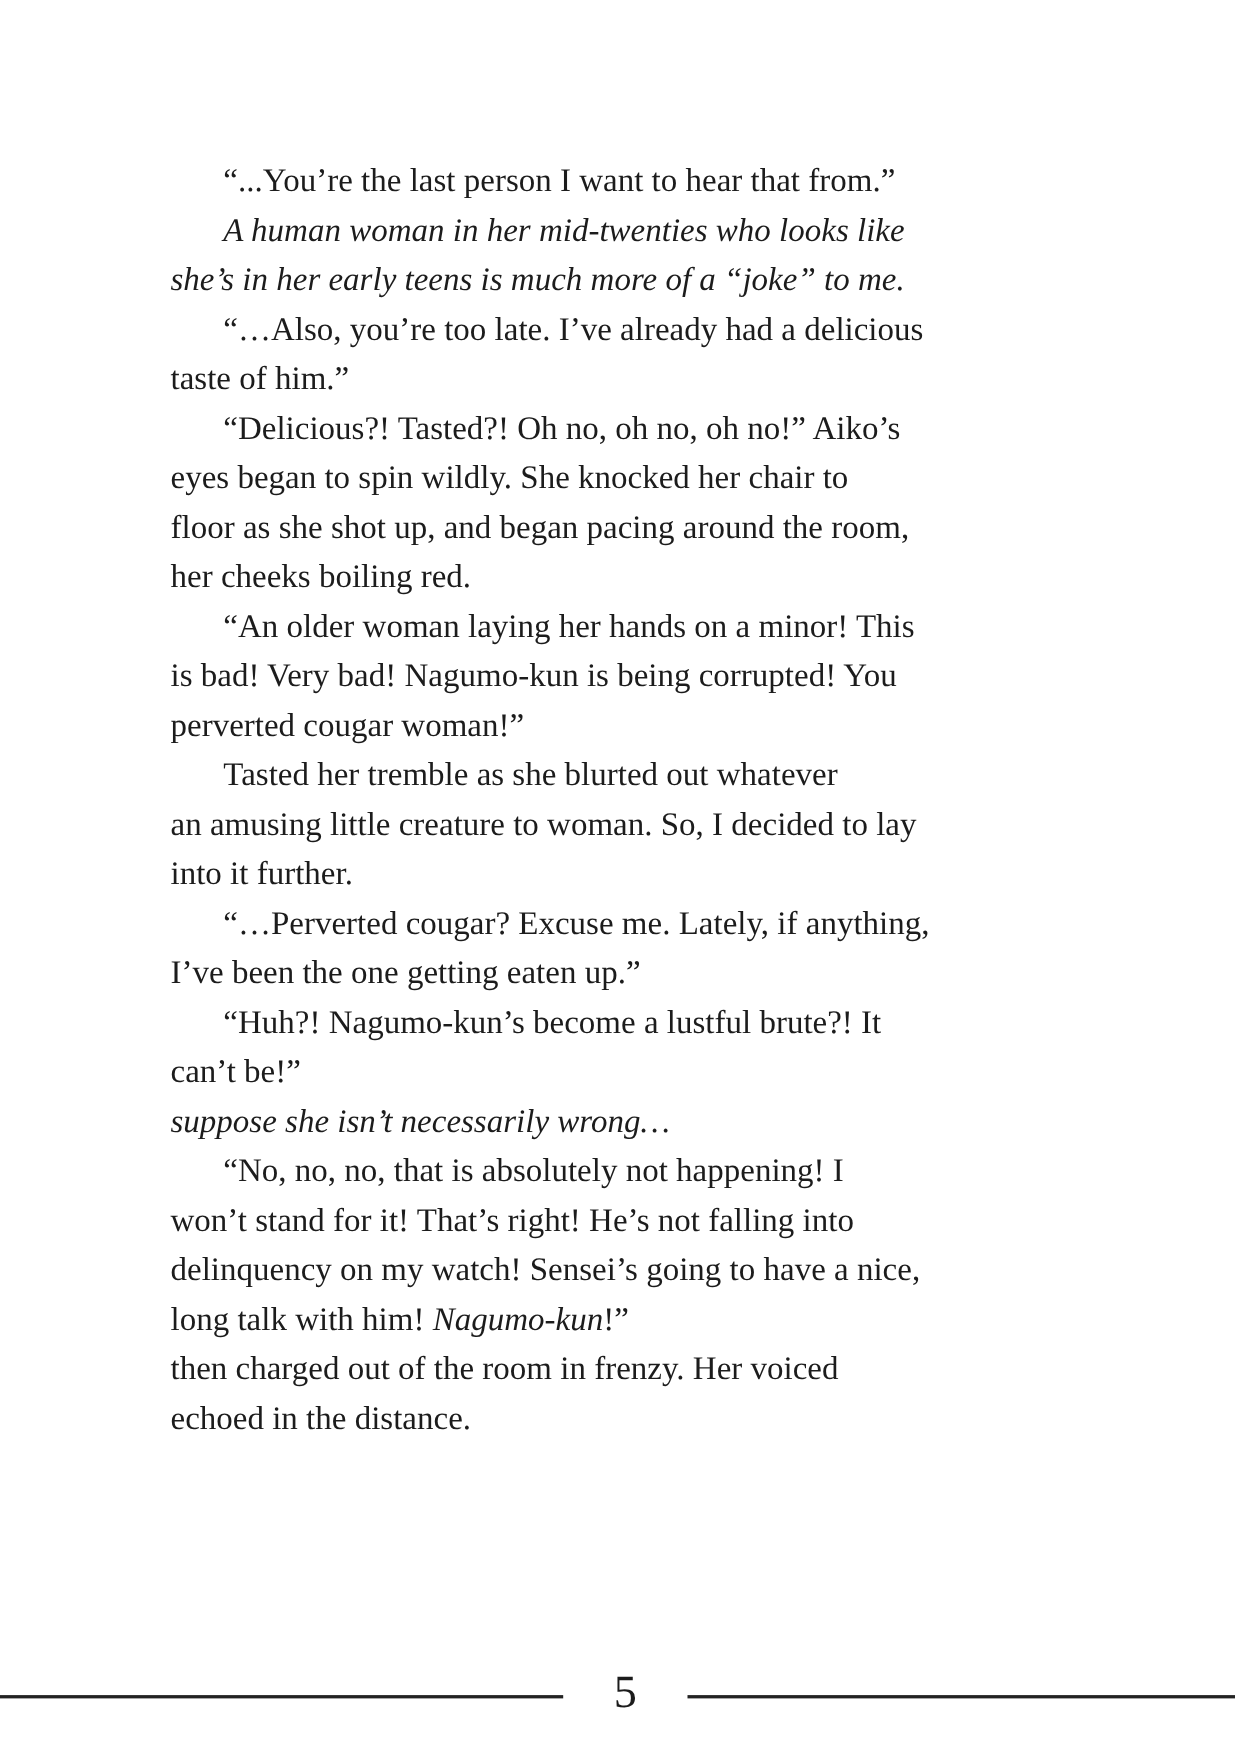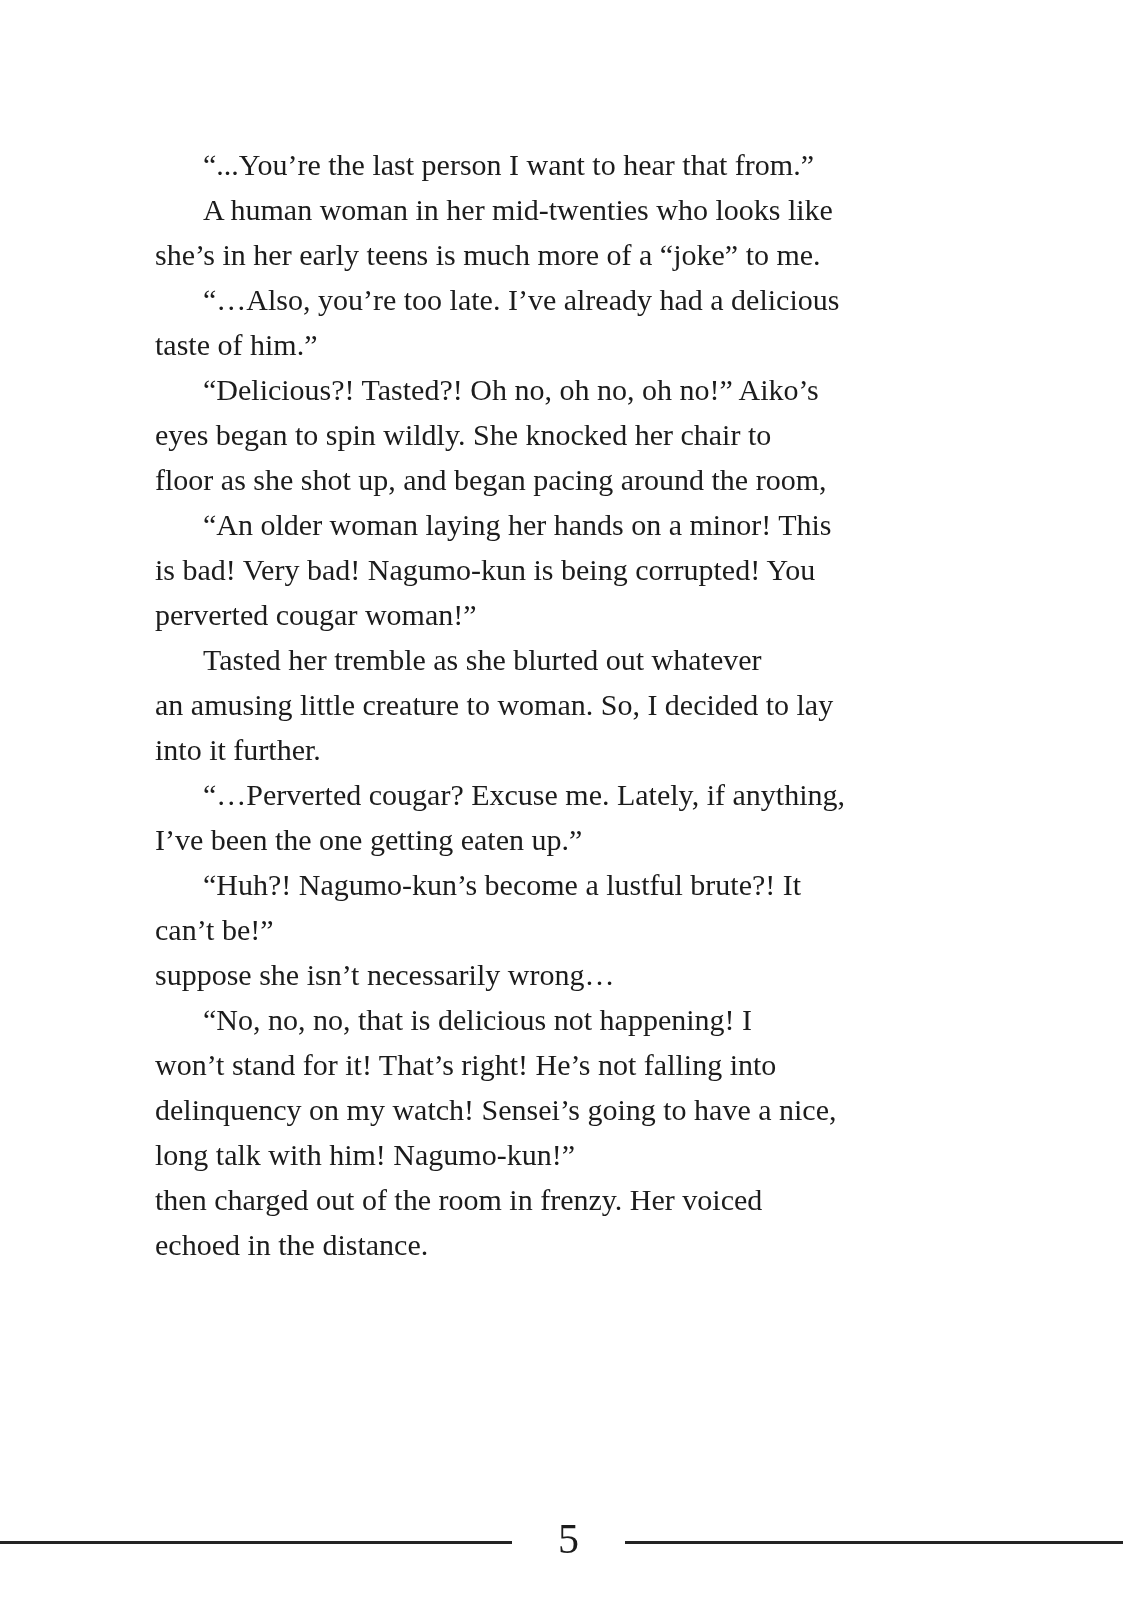--- a/index.html
+++ b/index.html
@@ -23,20 +23,21 @@
   }
   .line {
     font-size: 30px;
     line-height: 45px;
     white-space: nowrap;
   }
   .line.indent {
     padding-left: 48px;
   }
   .italic {
+    font-style: italic;
   }
   .footer-rule {
     position: absolute;
     top: 1541px;
     height: 3px;
     background: #232323;
   }
   .footer-rule.left {
     left: 0;
     width: 512px;
@@ -61,32 +62,33 @@
 
 <main class="text-block" id="text-block">
     <div class="line indent"><span>“...You’re the last person I want to hear that from.”</span></div>
     <div class="line indent italic"><span>A human woman in her mid-twenties who looks like</span></div>
     <div class="line italic"><span>she’s in her early teens is much more of a “joke” to me.</span></div>
     <div class="line indent"><span>“…Also, you’re too late. I’ve already had a delicious</span></div>
     <div class="line"><span>taste of him.”</span></div>
     <div class="line indent"><span>“Delicious?! Tasted?! Oh no, oh no, oh no!” Aiko’s</span></div>
     <div class="line"><span>eyes began to spin wildly. She knocked her chair to</span></div>
     <div class="line"><span>floor as she shot up, and began pacing around the room,</span></div>
+    <div class="line"><span>her cheeks boiling red.</span></div>
     <div class="line indent"><span>“An older woman laying her hands on a minor! This</span></div>
     <div class="line"><span>is bad! Very bad! Nagumo-kun is being corrupted! You</span></div>
     <div class="line"><span>perverted cougar woman!”</span></div>
     <div class="line indent"><span>Tasted her tremble as she blurted out whatever</span></div>
     <div class="line"><span>an amusing little creature to woman. So, I decided to lay</span></div>
     <div class="line"><span>into it further.</span></div>
     <div class="line indent"><span>“…Perverted cougar? Excuse me. Lately, if anything,</span></div>
     <div class="line"><span>I’ve been the one getting eaten up.”</span></div>
     <div class="line indent"><span>“Huh?! Nagumo-kun’s become a lustful brute?! It</span></div>
     <div class="line"><span>can’t be!”</span></div>
     <div class="line italic"><span>suppose she isn’t necessarily wrong…</span></div>
-    <div class="line indent"><span>“No, no, no, that is delicious not happening! I</span></div>
+    <div class="line indent"><span>“No, no, no, that is absolutely not happening! I</span></div>
     <div class="line"><span>won’t stand for it! That’s right! He’s not falling into</span></div>
     <div class="line"><span>delinquency on my watch! Sensei’s going to have a nice,</span></div>
     <div class="line"><span>long talk with him! </span><span class="italic">Nagumo-kun</span><span>!”</span></div>
     <div class="line"><span>then charged out of the room in frenzy. Her voiced</span></div>
     <div class="line"><span>echoed in the distance.</span></div>
   </main>
 
 <div class="footer-rule left"></div>
 <div class="page-number">5</div>
 <div class="footer-rule right"></div>

